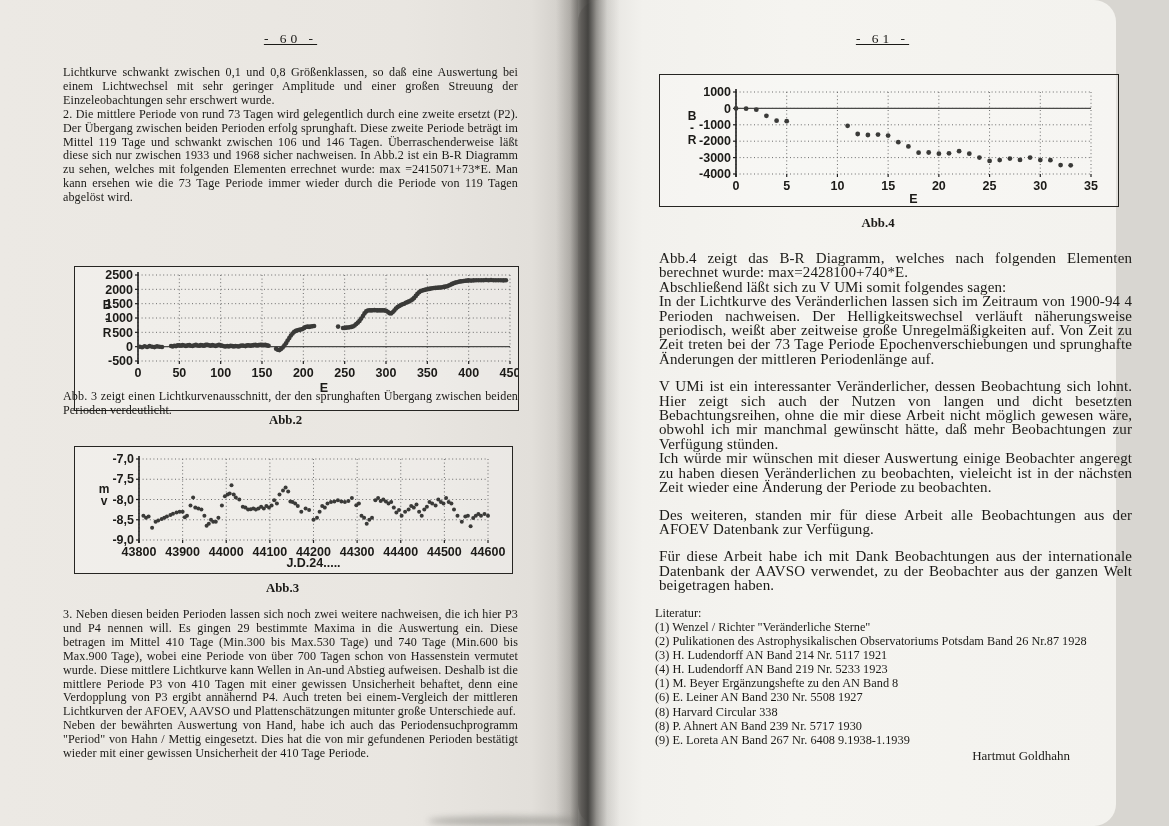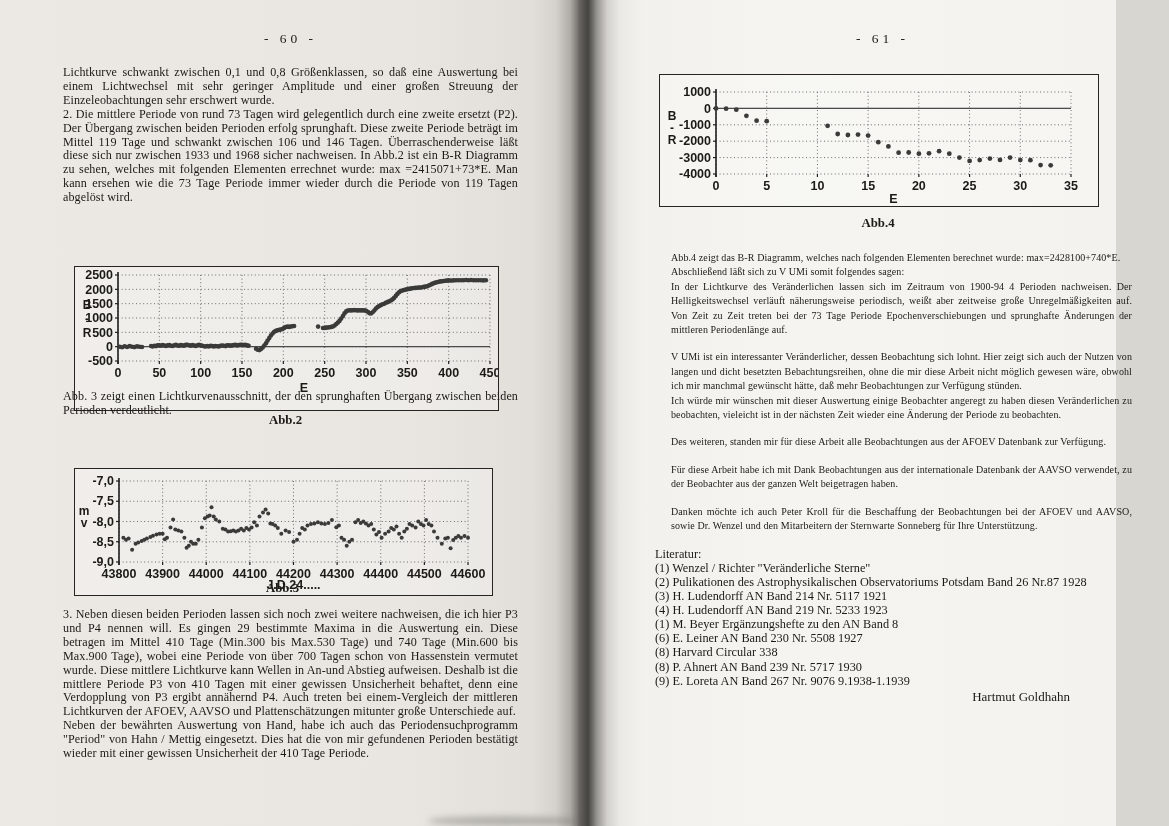--- a/index.html
+++ b/index.html
@@ -2,34 +2,34 @@
 <html><head>
 <meta charset="utf-8">
 <style>
   html,body{margin:0;padding:0;background:#d8d6d1;}
   #scan{position:relative;width:1169px;height:826px;overflow:hidden;
         font-family:"Liberation Serif",serif;color:#1b1a17;}
   .page{position:absolute;top:0;height:826px;}
   #page-left{left:0;width:578px;
     background:linear-gradient(90deg,#ece9e4 0%,#e9e6e1 70%,#e2dfda 92%,#c9c6c1 100%);}
   #page-right{left:578px;width:538px;
-    background:linear-gradient(90deg,#b9b6b1 0%,#e4e2de 4%,#f2f1ed 12%,#f5f4f0 40%,#f3f2ee 100%);}
+    background:linear-gradient(90deg,#b9b6b1 0%,#e4e2de 4%,#f2f1ed 12%,#f5f4f0 40%,#f3f2ee 100%);border-radius:22px;}
   #spine{position:absolute;top:0;left:556px;width:64px;height:826px;pointer-events:none;
     background:linear-gradient(90deg,rgba(70,67,62,0) 0%,rgba(70,67,62,.22) 22%,rgba(42,40,37,.66) 40%,rgba(30,29,27,.78) 50%,rgba(55,53,49,.45) 63%,rgba(120,117,112,.18) 80%,rgba(0,0,0,0) 100%);}
   #spine-smudge{position:absolute;left:428px;top:816px;width:150px;height:10px;border-radius:50%;
     background:rgba(90,88,84,.35);filter:blur(3px);}
-  .pagehead{position:absolute;font-size:13.5px;letter-spacing:4px;text-align:center;}
+  .pagehead{position:absolute;font-size:13.5px;letter-spacing:4px;text-align:center;text-decoration:underline;}
   .para{position:absolute;font-size:12.1px;line-height:13.9px;text-align:justify;
         white-space:pre-line;letter-spacing:.1px;}
-  .chart{position:absolute;border:1.6px solid #262522;background:rgba(255,255,255,.25);}
+  .chart{position:absolute;border:1.6px solid #262522;background:rgba(255,255,255,.25);padding-left:20px;}
   .chart svg{display:block;}
   .caption{position:absolute;font-size:12.8px;font-weight:700;text-align:center;}
   #right-col{position:absolute;left:655px;top:251px;width:477px;}
-  #right-col .rp{font-size:10px;line-height:14.4px;text-align:justify;
-        white-space:pre-line;margin:0 0 13px 16px;letter-spacing:.1px;}
+  #right-col .rp{font-size:15px;line-height:14.4px;text-align:justify;
+        white-space:pre-line;margin:0 0 13px 4px;letter-spacing:.1px;}
   #lit-header{font-size:12.3px;line-height:14.4px;margin:2px 0 0 0;}
   .lit-item{font-size:12.3px;line-height:14.1px;}
   #signature{font-size:13px;text-align:right;padding-right:62px;margin-top:1px;}
 </style>
 </head>
 <body>
 
 <div id="scan">
 
   <div id="page-left" class="page">
@@ -283,21 +283,21 @@
           <circle cx="403.4" cy="13.2" r="2.3" fill="#3a3a38"></circle>
           <circle cx="405.9" cy="13.3" r="2.3" fill="#3a3a38"></circle>
           <circle cx="408.4" cy="13.4" r="2.3" fill="#3a3a38"></circle>
           <circle cx="410.9" cy="13.3" r="2.3" fill="#3a3a38"></circle>
         </svg>
       </div>
     <div class="caption" style="left:74px;top:373px;width:423px;margin-top:40px;">Abb.2</div>
 
     <div class="para" style="left:63px;top:390px;width:455px;">Abb. 3 zeigt einen Lichtkurvenausschnitt, der den sprunghaften Übergang zwischen beiden Perioden verdeutlicht.</div>
 
-    <div class="chart" style="left:74px;top:468px;width:417px;height:126px;">
+    <div class="chart" style="left:74px;top:446px;width:417px;height:126px;">
         <svg width="417" height="126">
           <line x1="44" y1="12" x2="393" y2="12" stroke="#6b6b6b" stroke-width="1" stroke-dasharray="1 2.6"></line>
           <line x1="41" y1="12" x2="44" y2="12" stroke="#1f1f1f" stroke-width="1.2"></line>
           <text x="39" y="16.2" text-anchor="end" font-family="&quot;Liberation Sans&quot;, sans-serif" font-size="12.5" font-weight="700" fill="#1b1a17">-7,0</text>
           <line x1="44" y1="32.25" x2="393" y2="32.25" stroke="#6b6b6b" stroke-width="1" stroke-dasharray="1 2.6"></line>
           <line x1="41" y1="32.25" x2="44" y2="32.25" stroke="#1f1f1f" stroke-width="1.2"></line>
           <text x="39" y="36.45" text-anchor="end" font-family="&quot;Liberation Sans&quot;, sans-serif" font-size="12.5" font-weight="700" fill="#1b1a17">-7,5</text>
           <line x1="44" y1="52.5" x2="393" y2="52.5" stroke="#6b6b6b" stroke-width="1" stroke-dasharray="1 2.6"></line>
           <line x1="41" y1="52.5" x2="44" y2="52.5" stroke="#1f1f1f" stroke-width="1.2"></line>
           <text x="39" y="56.7" text-anchor="end" font-family="&quot;Liberation Sans&quot;, sans-serif" font-size="12.5" font-weight="700" fill="#1b1a17">-8,0</text>
@@ -556,31 +556,30 @@
   <div class="caption" style="left:659px;top:216px;width:438px;">Abb.4</div>
 
   <div id="right-col">
     <p class="rp">Abb.4 zeigt das B-R Diagramm, welches nach folgenden Elementen berechnet wurde: max=2428100+740*E.
 Abschließend läßt sich zu V UMi somit folgendes sagen:
 In der Lichtkurve des Veränderlichen lassen sich im Zeitraum von 1900-94 4 Perioden nachweisen. Der Helligkeitswechsel verläuft näherungsweise periodisch, weißt aber zeitweise große Unregelmäßigkeiten auf. Von Zeit zu Zeit treten bei der 73 Tage Periode Epochenverschiebungen und sprunghafte Änderungen der mittleren Periodenlänge auf.</p>
     <p class="rp">V UMi ist ein interessanter Veränderlicher, dessen Beobachtung sich lohnt. Hier zeigt sich auch der Nutzen von langen und dicht besetzten Bebachtungsreihen, ohne die mir diese Arbeit nicht möglich gewesen wäre, obwohl ich mir manchmal gewünscht hätte, daß mehr Beobachtungen zur Verfügung stünden.
 Ich würde mir wünschen mit dieser Auswertung einige Beobachter angeregt zu haben diesen Veränderlichen zu beobachten, vieleicht ist in der nächsten Zeit wieder eine Änderung der Periode zu beobachten.</p>
     <p class="rp">Des weiteren, standen mir für diese Arbeit alle Beobachtungen aus der AFOEV Datenbank zur Verfügung.</p>
     <p class="rp">Für diese Arbeit habe ich mit Dank Beobachtungen aus der internationale Datenbank der AAVSO verwendet, zu der Beobachter aus der ganzen Welt beigetragen haben.</p>
-    <p class="rp">Danken möchte ich auch Peter Kroll für die Beschaffung der Beobachtungen bei der AFOEV und AAVSO, sowie Dr. Wenzel und den Mitarbeitern der Sternwarte Sonneberg für Ihre Unterstützung.</p>
     <p id="lit-header">Literatur:</p>
     <div>
       <div class="lit-item">(1) Wenzel / Richter "Veränderliche Sterne"</div>
       <div class="lit-item">(2) Pulikationen des Astrophysikalischen Observatoriums Potsdam  Band 26 Nr.87 1928</div>
       <div class="lit-item">(3) H. Ludendorff  AN Band 214 Nr. 5117  1921</div>
       <div class="lit-item">(4) H. Ludendorff  AN Band 219 Nr. 5233  1923</div>
       <div class="lit-item">(1) M. Beyer Ergänzungshefte zu den AN Band 8</div>
       <div class="lit-item">(6) E. Leiner AN Band 230 Nr. 5508  1927</div>
       <div class="lit-item">(8) Harvard Circular 338</div>
       <div class="lit-item">(8) P. Ahnert AN Band 239  Nr. 5717 1930</div>
-      <div class="lit-item">(9) E. Loreta AN Band 267 Nr. 9076  9.1938-1.1939</div>
+      <div class="lit-item">(9) E. Loreta AN Band 267 Nr. 6408  9.1938-1.1939</div>
     </div>
     <div id="signature">Hartmut Goldhahn</div>
   </div>
 
   <div id="spine"></div>
   <div id="spine-smudge"></div>
 </div>
 
 </body></html>

